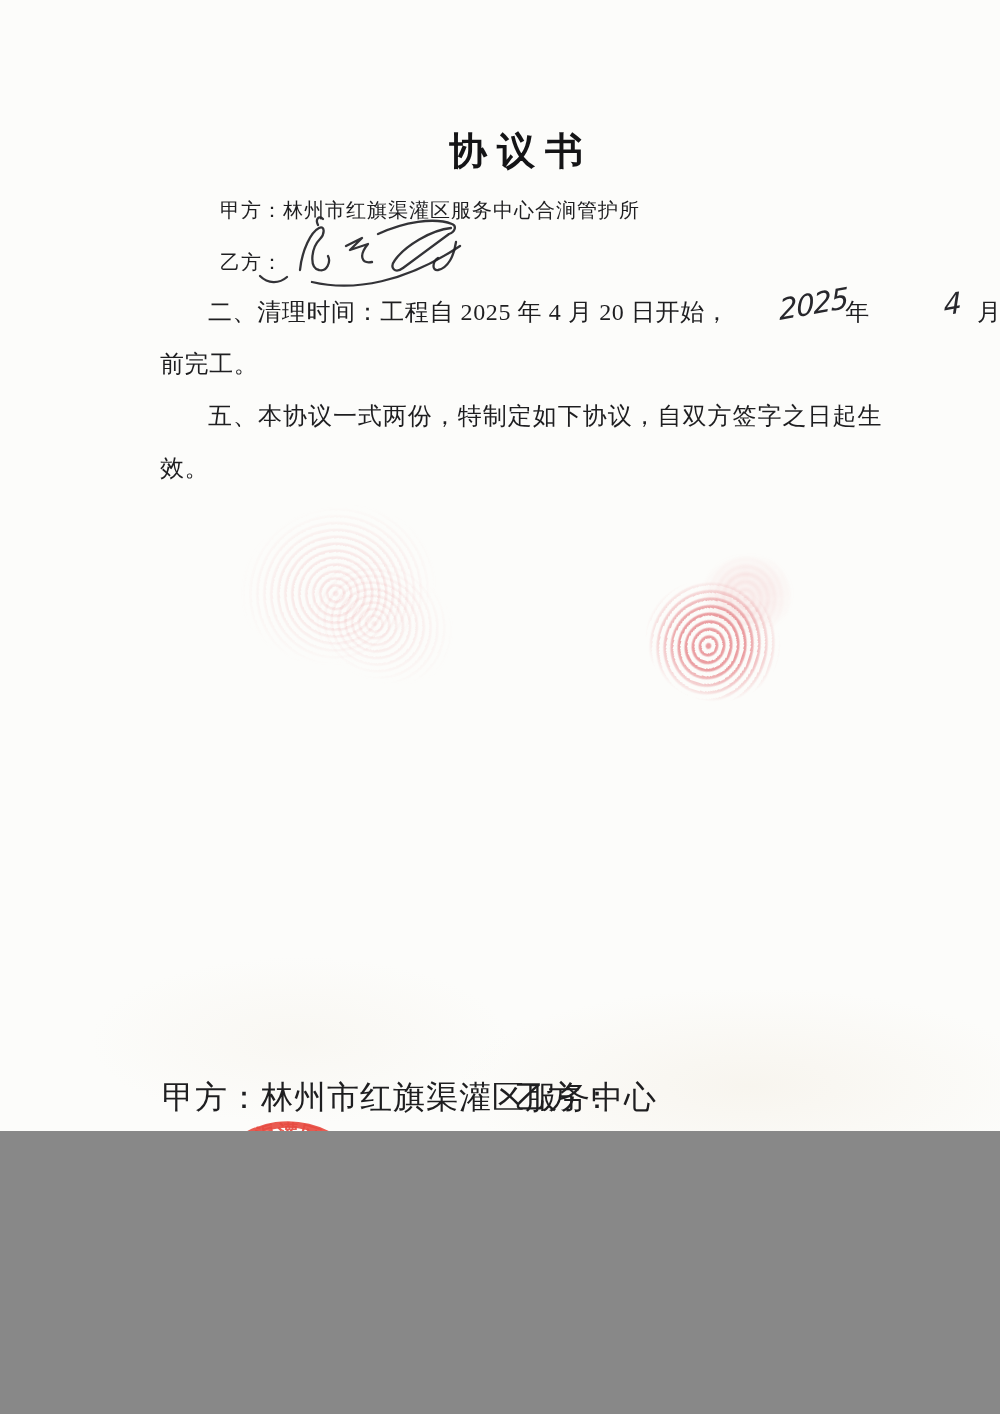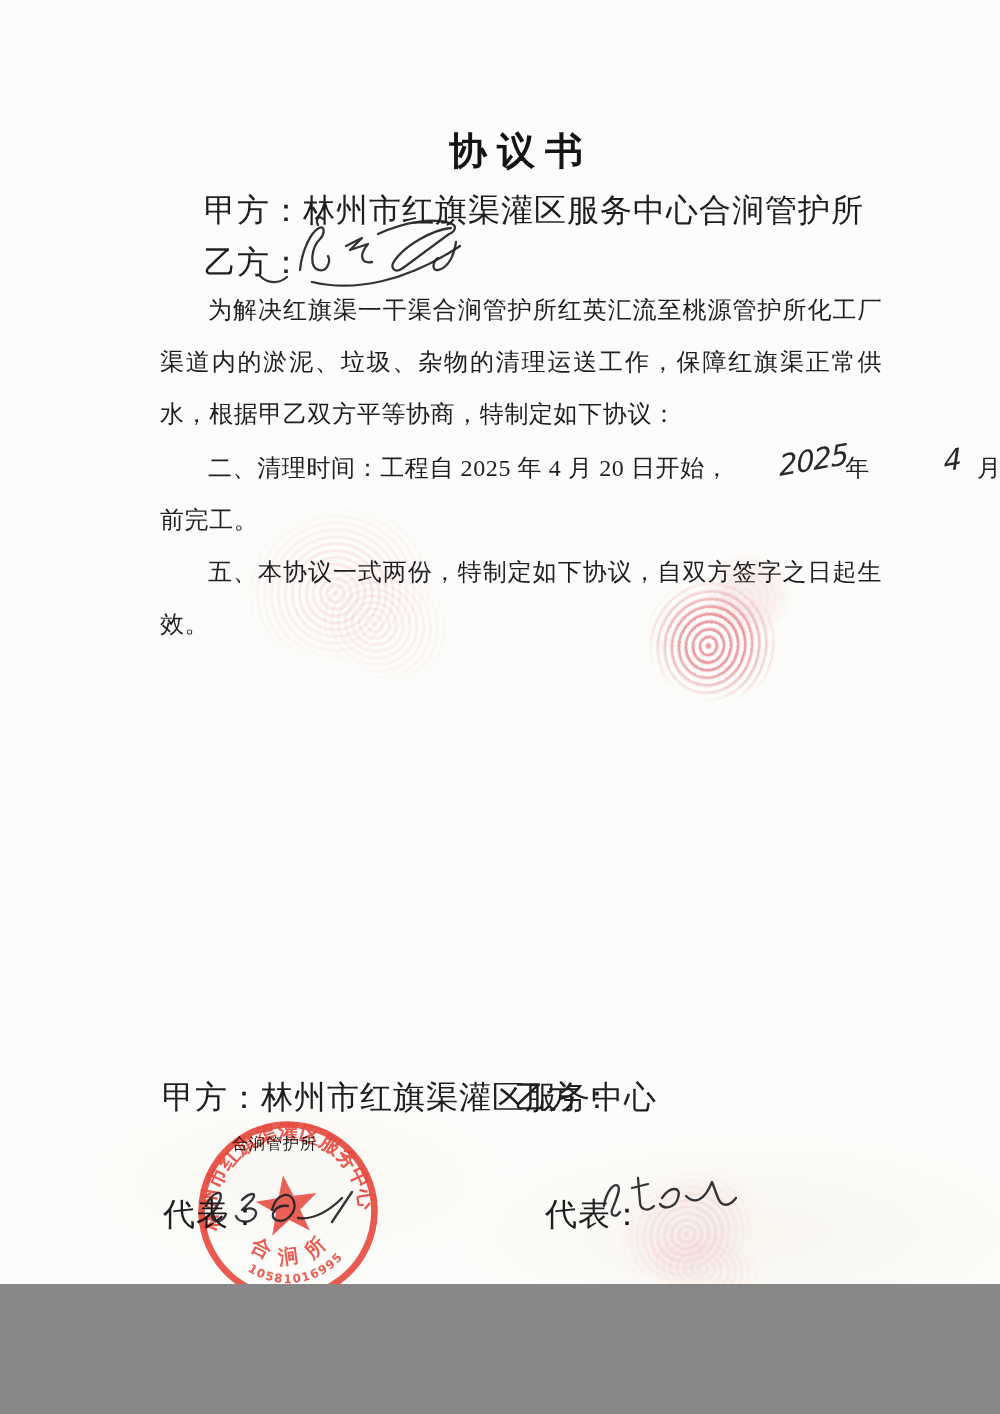--- a/index.html
+++ b/index.html
@@ -1,30 +1,30 @@
 <!DOCTYPE html>
 <html><head>
 <meta charset="utf-8">
 <style>
   html,body{margin:0;padding:0;background:#888;}
   .page{
-    position:relative; width:1000px; height:1284px; margin:0 auto;
+    position:relative; width:1000px; height:1131px; margin:0 auto;
     background:#fcfcfa;
     background-image:
       radial-gradient(ellipse 420px 140px at 75% 96%, rgba(235,224,205,0.25), rgba(255,255,255,0) 70%),
       radial-gradient(ellipse 300px 120px at 30% 92%, rgba(235,226,210,0.18), rgba(255,255,255,0) 70%);
     font-family:"Liberation Serif", serif;
     color:#1e1e20; overflow:hidden;
   }
   .title{
     position:absolute; top:126px; left:160px; width:722px;
     text-align:center; font-size:38px; font-weight:bold; letter-spacing:10px;
     margin:0; color:#141416;
   }
-  .header{position:absolute; top:184px; left:204px; font-size:32px; line-height:52px; letter-spacing:1px;}
+  .header{position:absolute; top:184px; left:220px; font-size:20px; line-height:52px; letter-spacing:1px;}
   .header p{margin:0;}
   .body-text{
     position:absolute; top:284px; left:160px; width:722px;
     font-size:24px; line-height:52px; letter-spacing:0.6px;
   }
   .body-text p{margin:0; text-indent:48px; text-align:justify; text-justify:inter-character;}
   .body-text p.no-justify{text-align:left;}
   .line1{white-space:nowrap;}
   .amount{border-bottom:2px solid #222; padding:0 3px;}
   .hw{
@@ -63,21 +63,20 @@
     <path d="M6,64 C14,72 25,72 33,65"></path>
     <path d="M46,58 C48,38 57,20 65,16 C71,13 71,22 66,27 C57,36 55,56 65,58 C73,60 77,50 74,44"></path>
     <path d="M64,13 C61,7 65,3 69,7"></path>
     <path d="M92,34 L108,26 L96,38 L114,32 C104,44 108,52 118,50"></path>
     <path d="M124,22 C150,10 180,5 198,12 C203,14 201,20 195,22 L149,56 C141,62 135,56 141,48 C151,34 177,18 197,16"></path>
     <path d="M58,70 C100,80 152,70 206,34"></path>
     <path d="M202,30 C200,44 194,56 184,58 C178,59 178,50 184,46"></path>
   </svg>
 
   <div class="body-text">
-    <p>为解决红旗渠一干渠合涧管护所红英汇流至桃源管护所化工厂渠道内的淤泥、垃圾、杂物的清理运送工作，保障红旗渠正常供水，根据甲乙双方平等协商，特制定如下协议：</p>
     <p class="no-justify"><span class="line1"><span>二、清理时间：工程自 2025 年 4 月 20 日开始，</span><span class="hw hw-year">2025</span><span>年</span><span class="hw hw-month">4</span><span>月</span></span><br><span style="text-indent:0;text-align:center;">前完工。</span></p>
     <p>五、本协议一式两份，特制定如下协议，自双方签字之日起生效。</p>
   </div>
 
   <div class="fp" style="left:238px; top:505px; width:200px; height:160px; opacity:0.15; transform:rotate(-12deg);"></div>
   <div class="fp" style="left:300px; top:560px; width:160px; height:120px; opacity:0.11; transform:rotate(30deg);"></div>
   <div class="fp" style="left:700px; top:552px; width:95px; height:85px; opacity:0.33; filter:blur(2px);"></div>
   <div class="fp" style="left:644px; top:580px; width:138px; height:122px; opacity:0.8; transform:rotate(18deg);"></div>
 
   <span class="footer-label" style="left:162px; top:1076px;"><span>甲方：</span><span>林州市红旗渠灌区服务中心</span></span>

